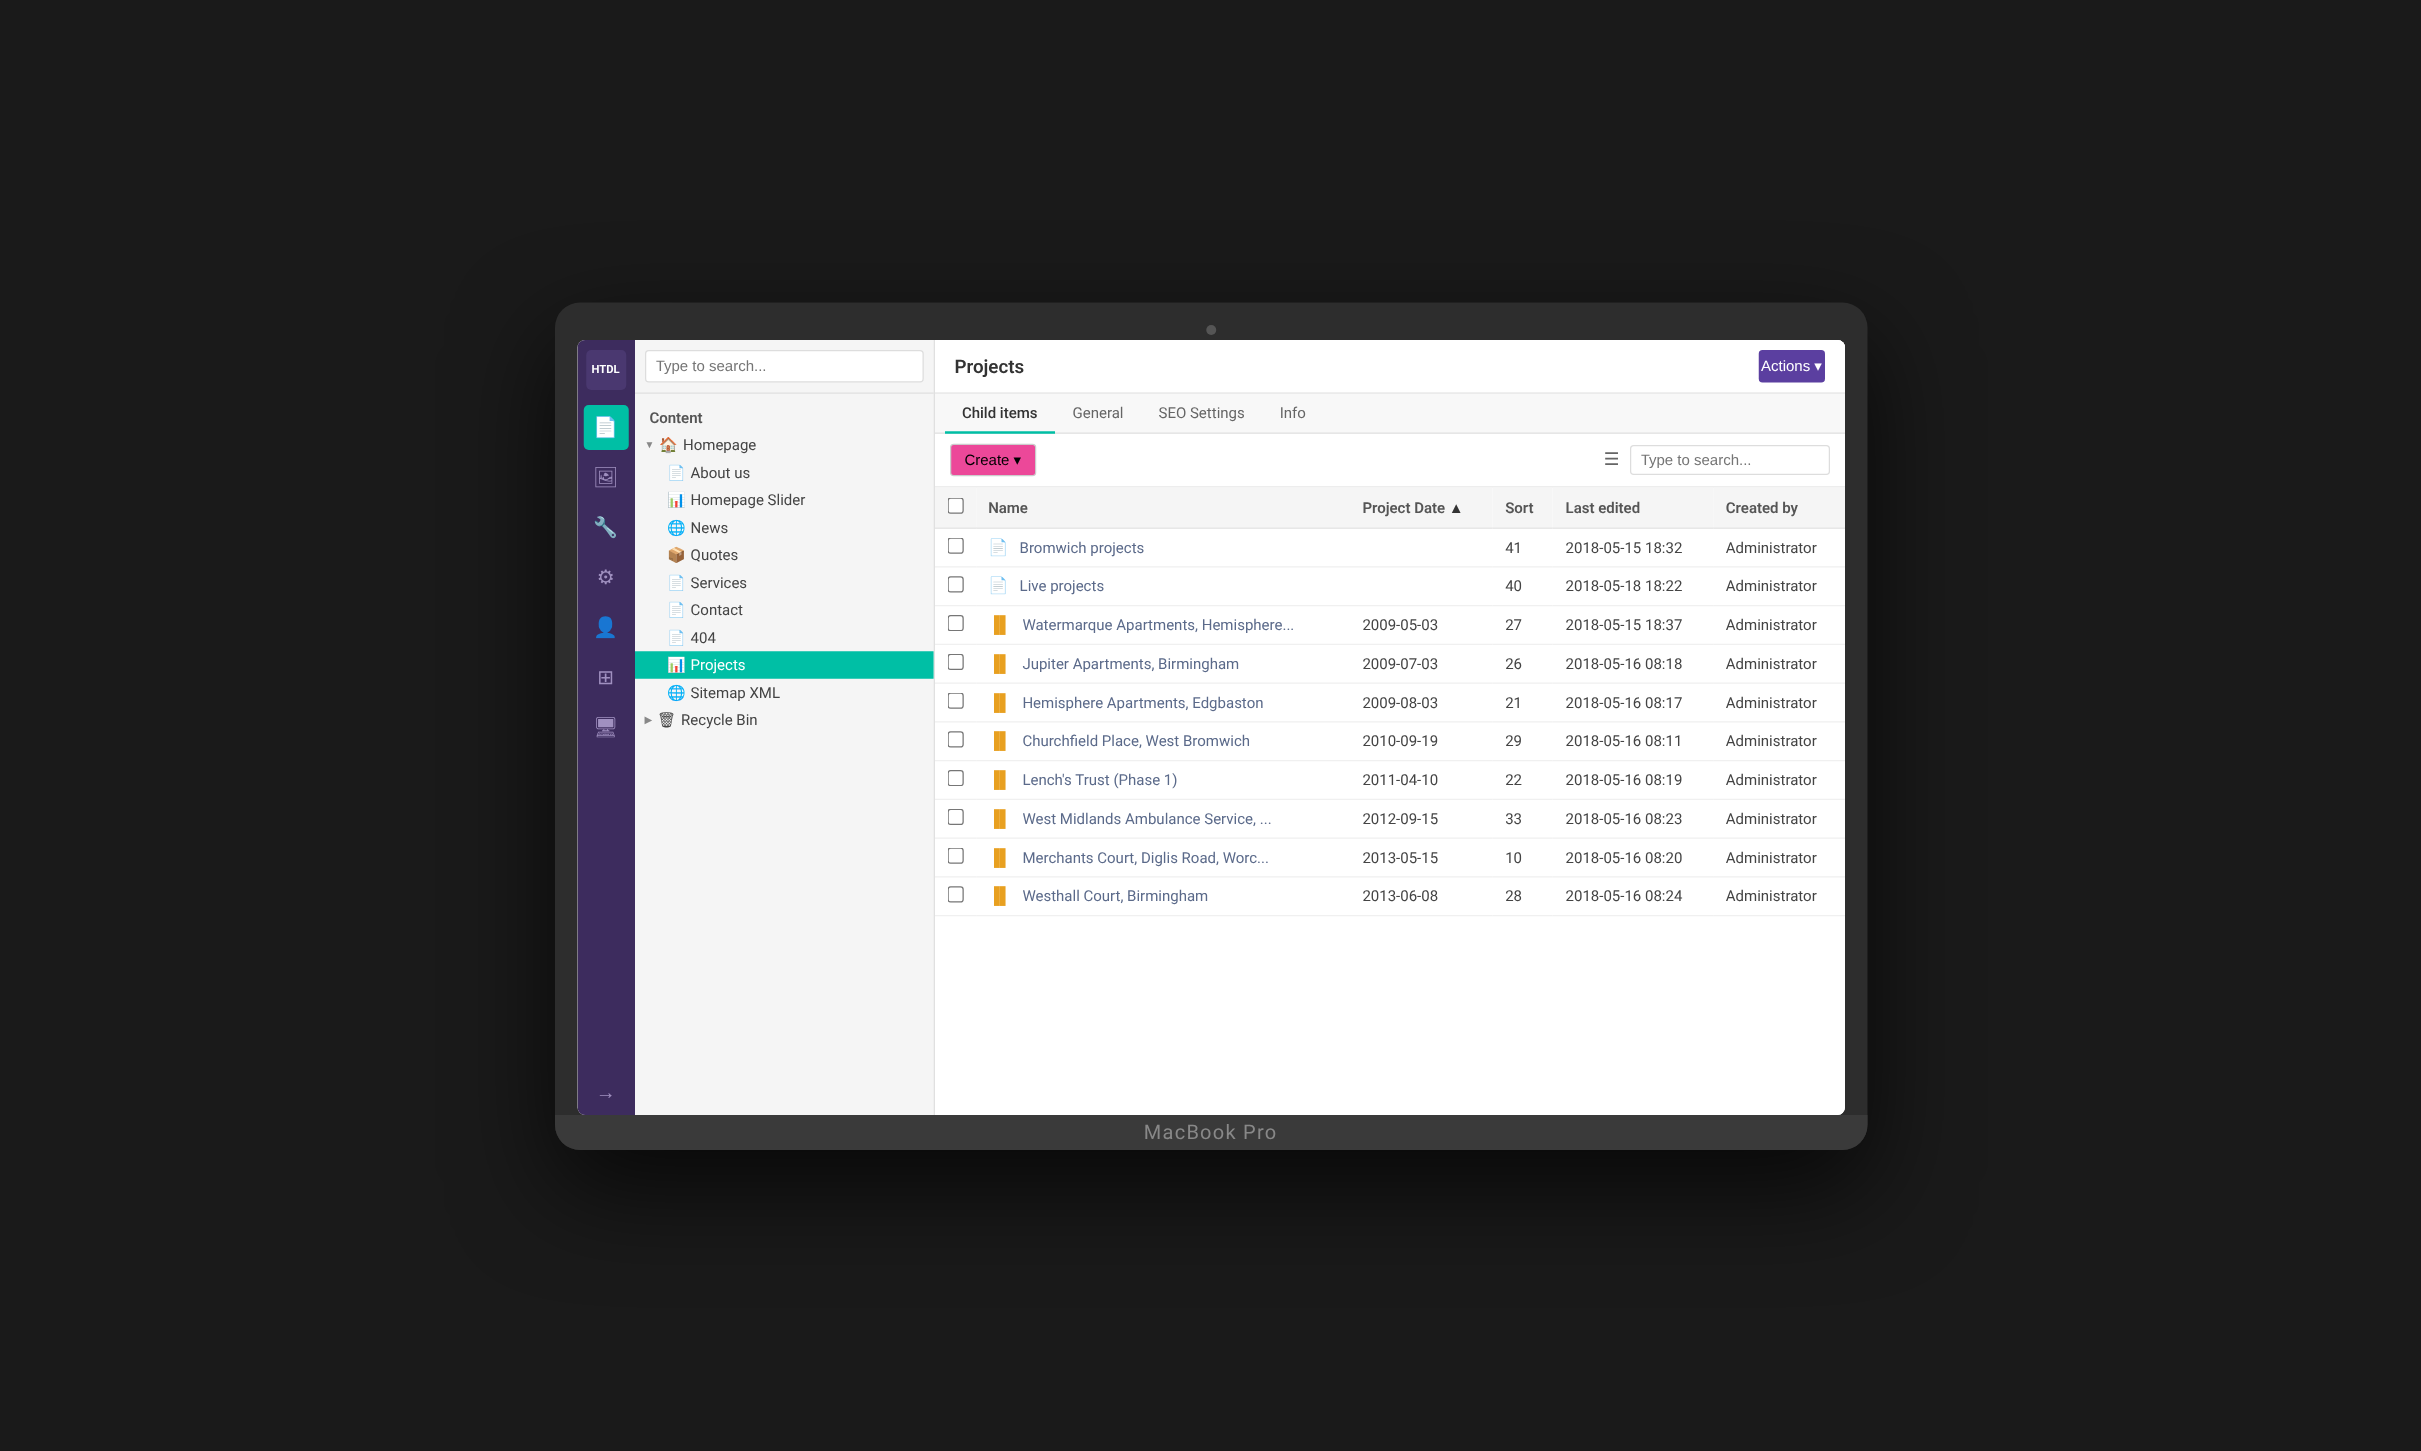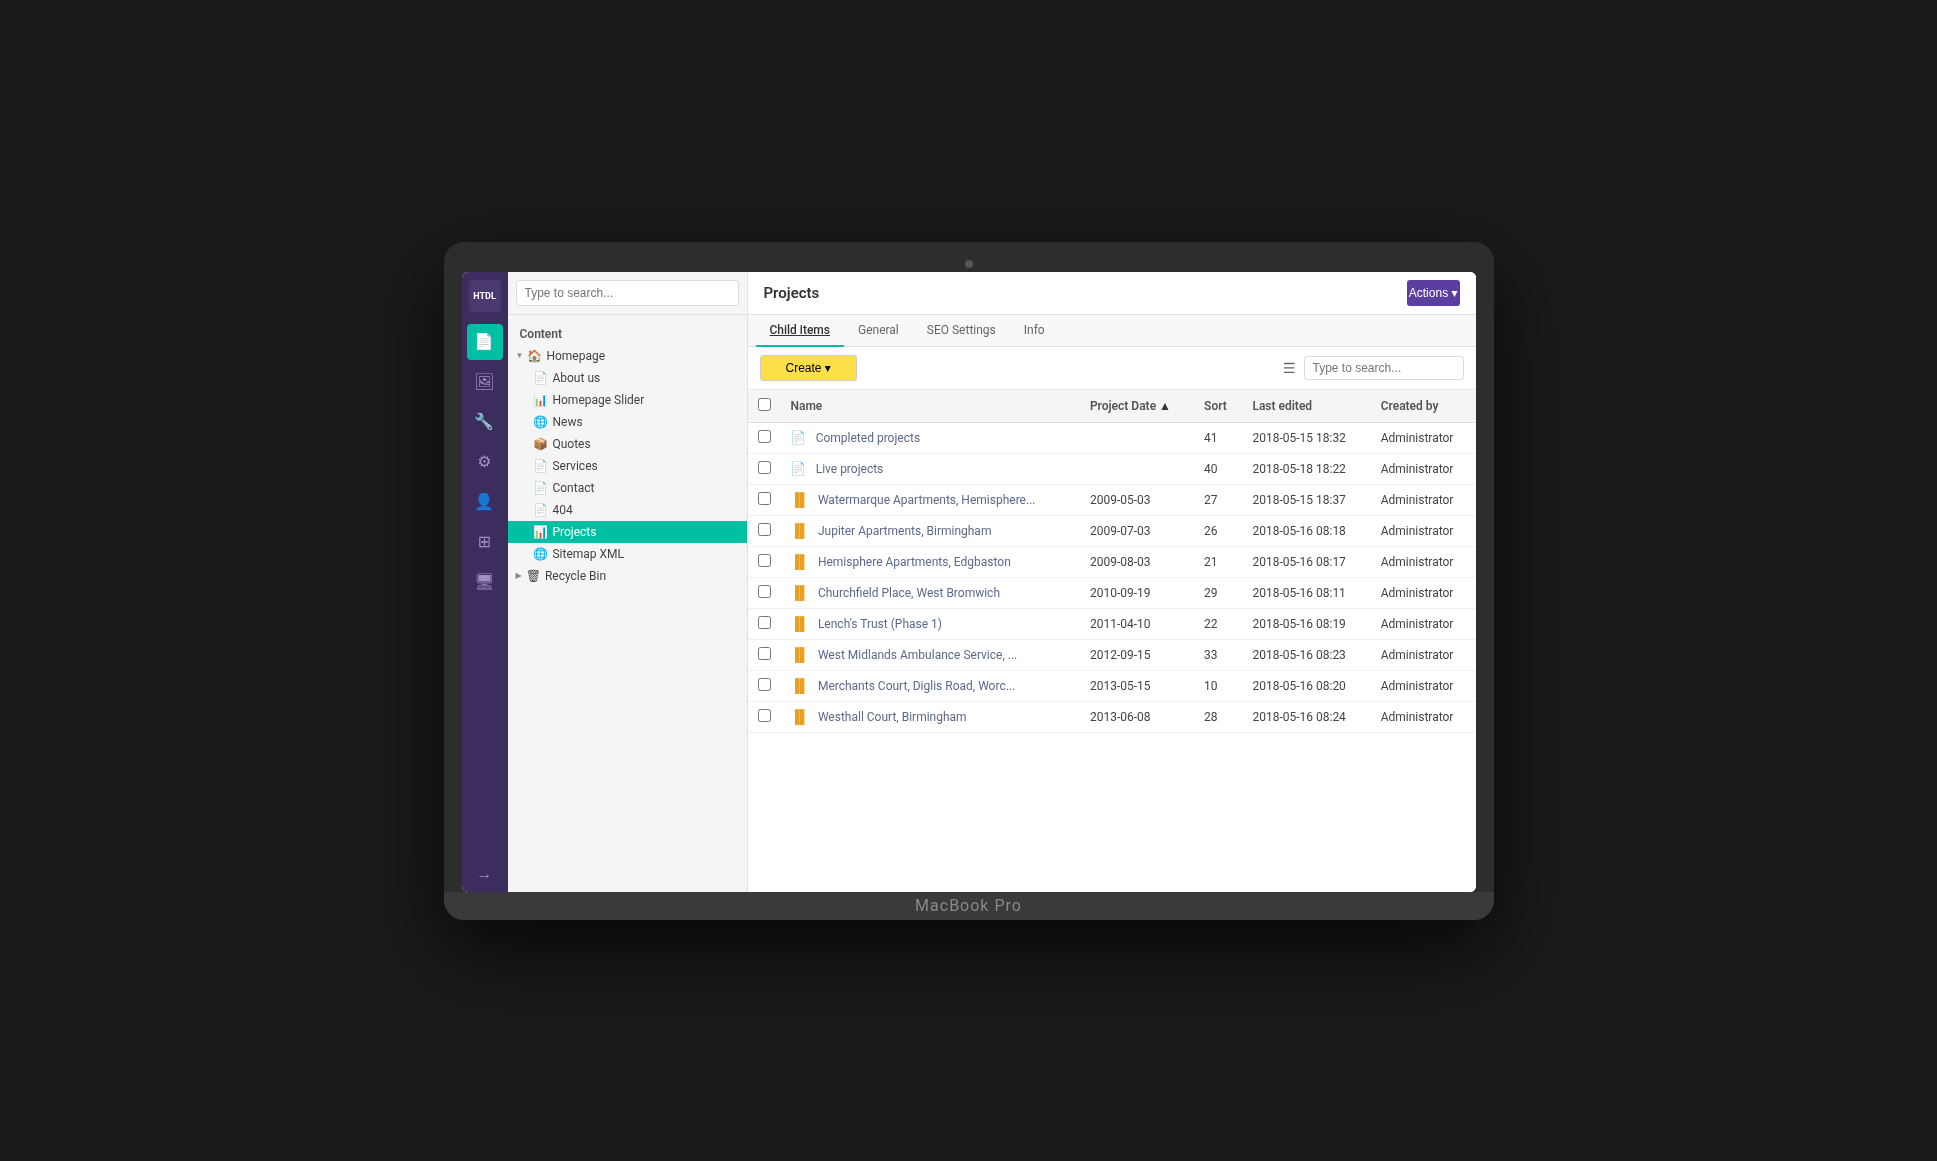--- a/index.html
+++ b/index.html
@@ -174,33 +174,32 @@
       font-size: 12px;
       cursor: pointer;
       color: #666;
       border-bottom: 2px solid transparent;
       margin-bottom: -1px;
     }
     .tab.active {
       color: #333;
       border-bottom-color: #00bfa5;
       font-weight: 500;
-      text-decoration: underline;
     }
     .toolbar {
       display: flex;
       align-items: center;
       padding: 8px 12px;
       border-bottom: 1px solid #e8e8e8;
       gap: 8px;
     }
     .create-btn {
-      background: #fde047;
+      background: #ec4899;
       border: 1px solid #ccc;
-      padding: 5px 25px;
+      padding: 5px 11px;
       border-radius: 3px;
       font-size: 12px;
       cursor: pointer;
       display: flex; align-items: center; gap: 4px;
     }
     .toolbar-spacer { flex: 1; }
     .hamburger-icon { font-size: 14px; color: #666; cursor: pointer; }
     .toolbar-search input {
       padding: 4px 8px;
       border: 1px solid #ddd;
@@ -370,21 +369,21 @@
                 <th>Sort</th>
                 <th>Last edited</th>
                 <th>Created by</th>
               </tr>
             </thead>
             <tbody id="table-body">
             <tr>
     <td class="checkbox-col"><input type="checkbox" style=""></td>
     <td>
       <span><span style="color:#ccc;font-size:13px">📄</span></span>
-      <span class="row-link" style="margin-left:6px">Completed projects</span>
+      <span class="row-link" style="margin-left:6px">Bromwich projects</span>
     </td>
     <td></td>
     <td>41</td>
     <td>2018-05-15 18:32</td>
     <td>Administrator</td>
   </tr>
                 <tr>
     <td class="checkbox-col"><input type="checkbox" style=""></td>
     <td>
       <span><span style="color:#ccc;font-size:13px">📄</span></span>

